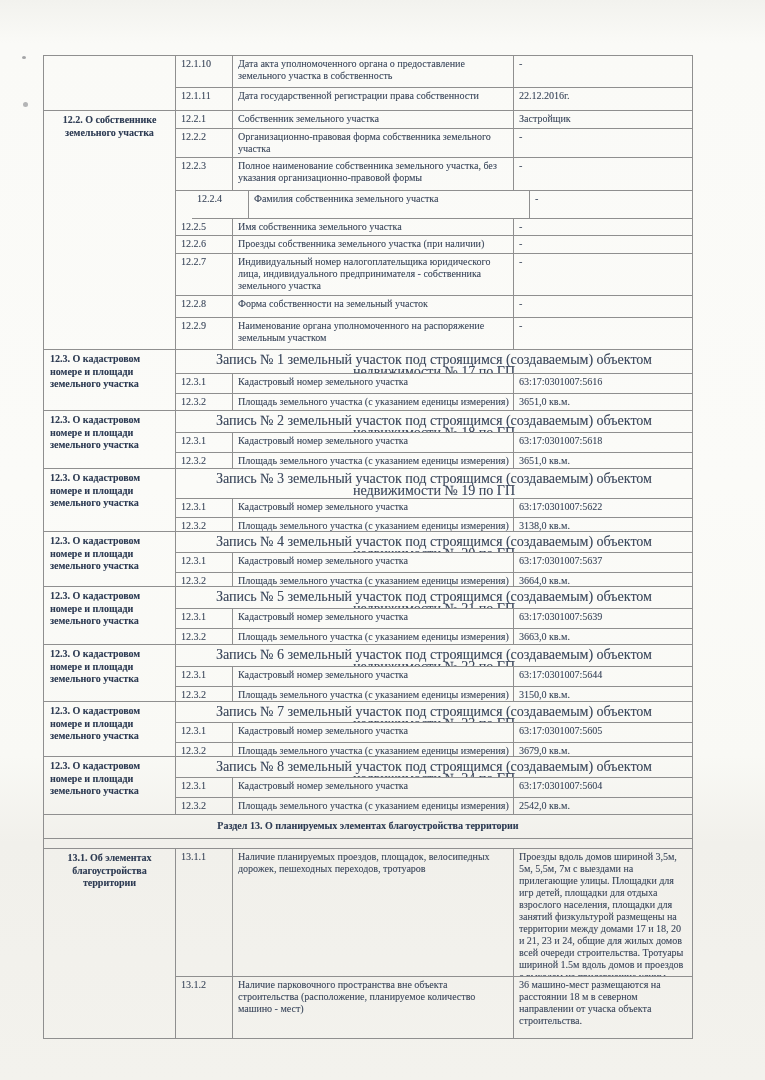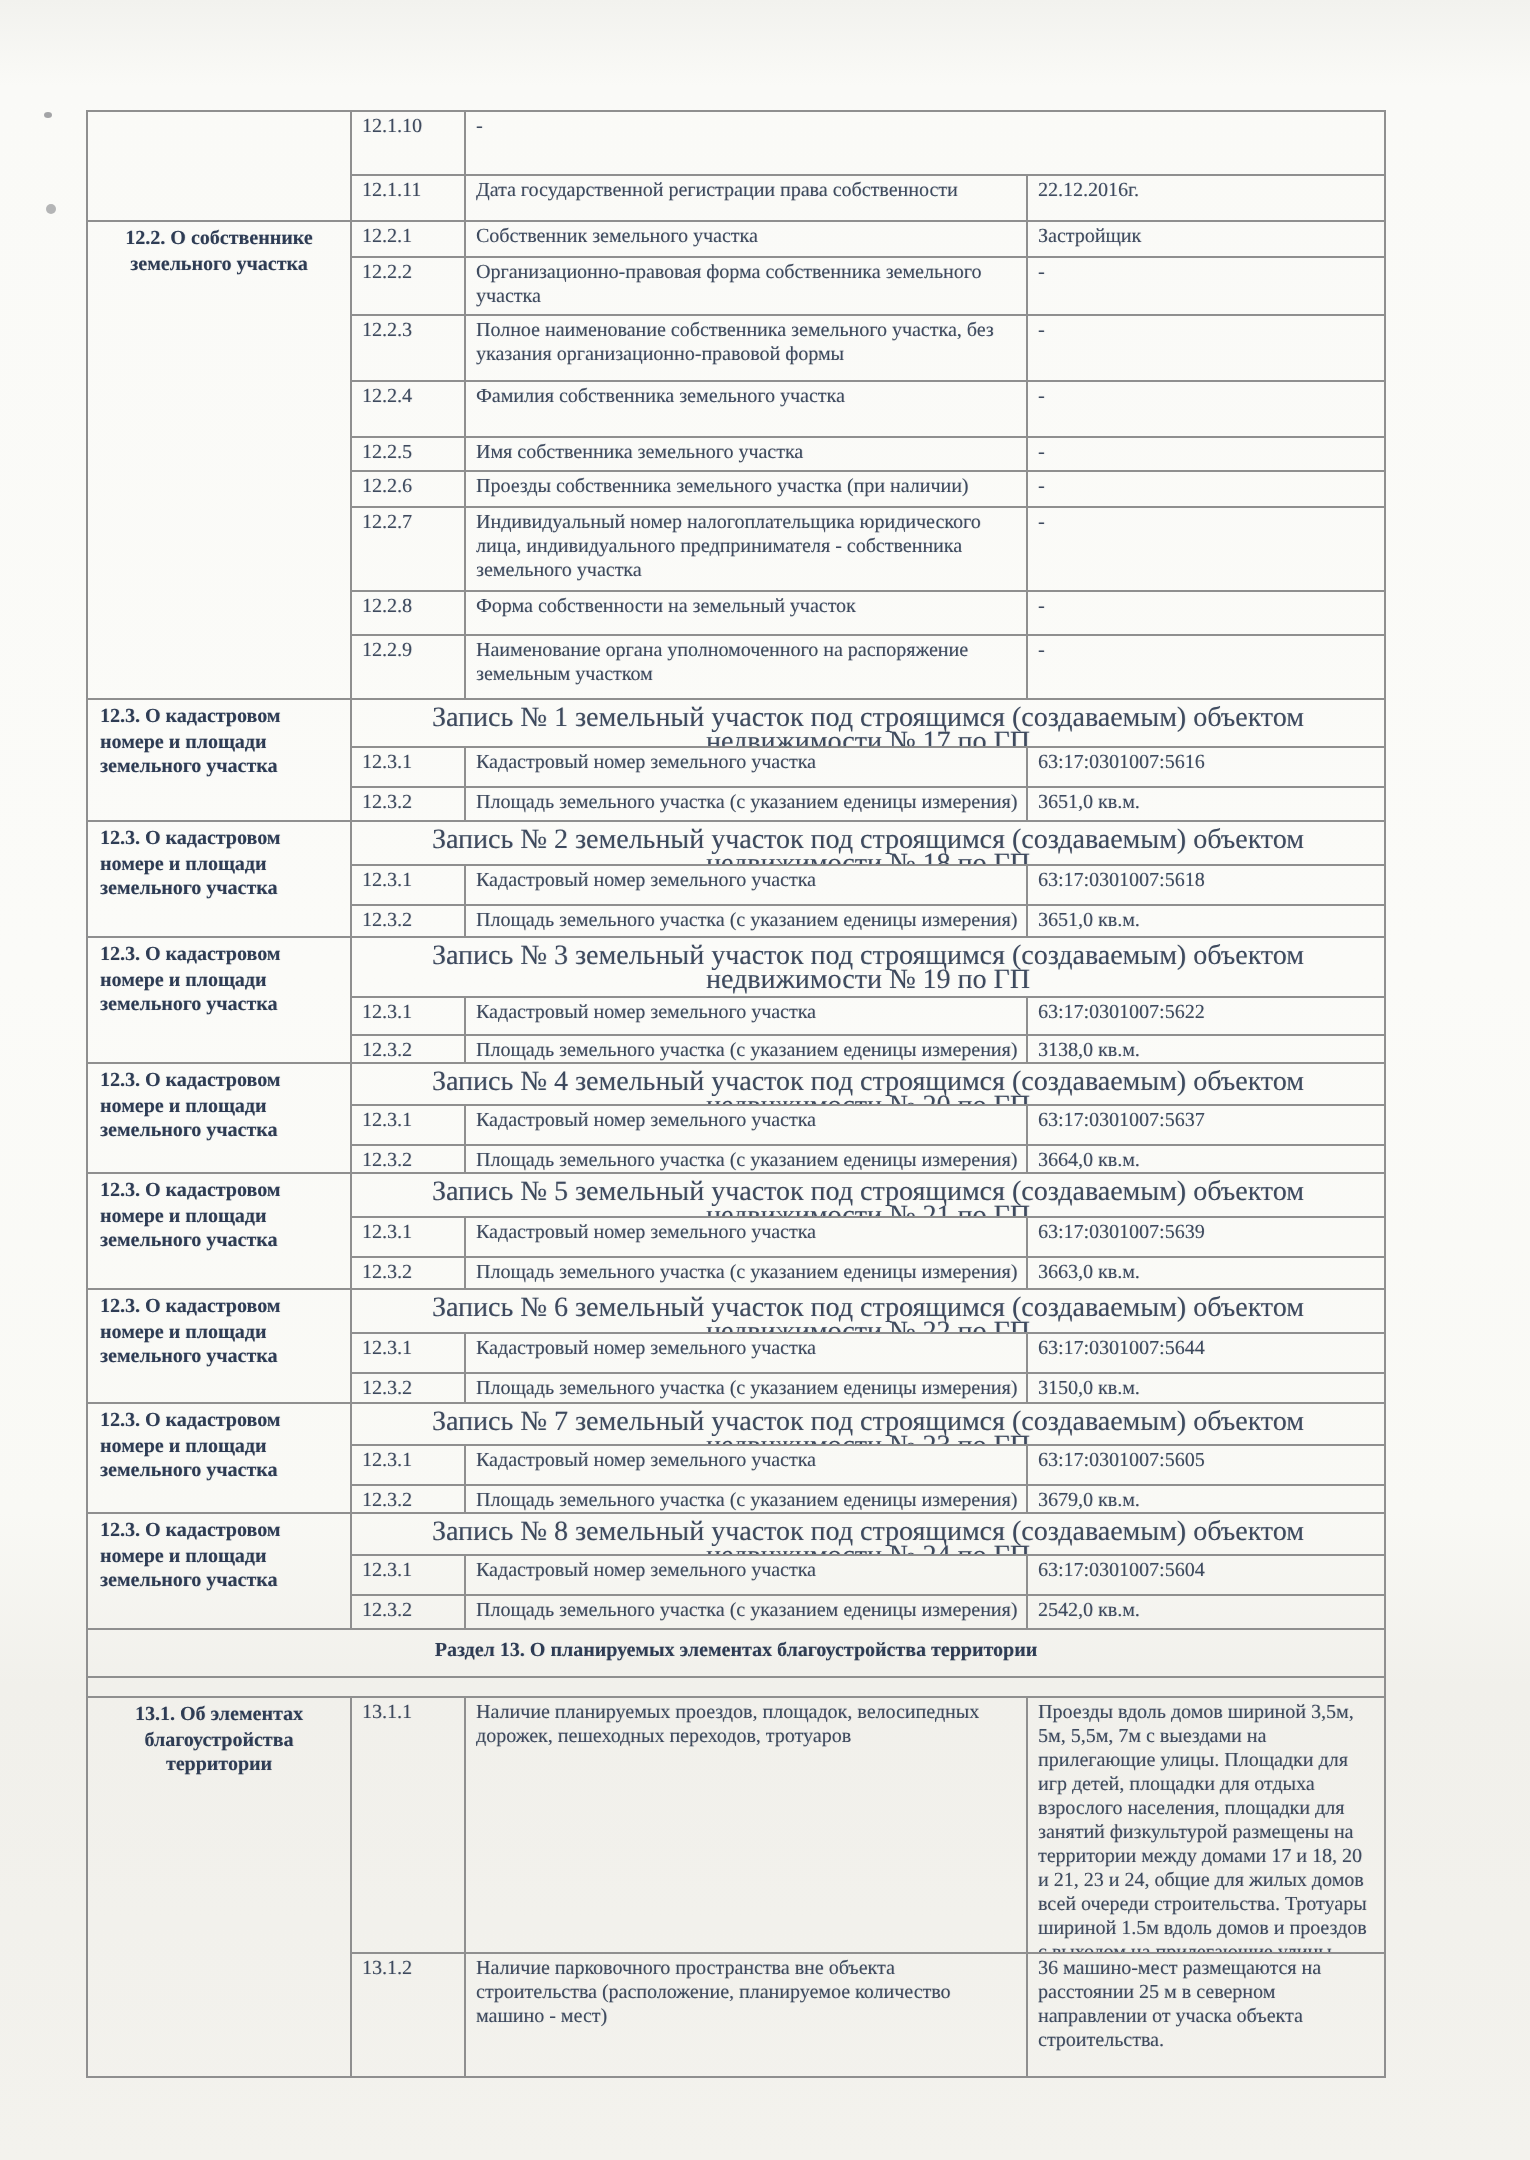--- a/index.html
+++ b/index.html
@@ -83,20 +83,21 @@
 
 <div class="page">
   <div class="speck speck1"></div>
   <div class="speck speck2"></div>
   <div class="doc-table">
       <div class="sec">
         <div class="c1 center"></div>
         <div class="rest">
           <div class="row" style="height: 32px;">
             <div class="cell c2">12.1.10</div>
+            <div class="cell c3">Дата акта уполномоченного органа о предоставление земельного участка в собственность</div>
             <div class="cell c4">-</div>
           </div>
           <div class="row" style="height: 23px;">
             <div class="cell c2">12.1.11</div>
             <div class="cell c3">Дата государственной регистрации права собственности</div>
             <div class="cell c4">22.12.2016г.</div>
           </div>
         </div>
       </div>
       <div class="sec">
@@ -110,21 +111,21 @@
           <div class="row" style="height: 29px;">
             <div class="cell c2">12.2.2</div>
             <div class="cell c3">Организационно-правовая форма собственника земельного участка</div>
             <div class="cell c4">-</div>
           </div>
           <div class="row" style="height: 33px; justify-content: space-between;">
             <div class="cell c2">12.2.3</div>
             <div class="cell c3">Полное наименование собственника земельного участка, без указания организационно-правовой формы</div>
             <div class="cell c4">-</div>
           </div>
-          <div class="row" style="height: 28px;">
+          <div class="row" style="height: 28px; margin-left: 16px;">
             <div class="cell c2">12.2.4</div>
             <div class="cell c3">Фамилия собственника земельного участка</div>
             <div class="cell c4">-</div>
           </div>
           <div class="row" style="height: 17px;">
             <div class="cell c2">12.2.5</div>
             <div class="cell c3">Имя собственника земельного участка</div>
             <div class="cell c4">-</div>
           </div>
           <div class="row" style="height: 18px;">
@@ -283,18 +284,18 @@
         <div class="c1 center">13.1. Об элементах благоустройства территории</div>
         <div class="rest">
           <div class="row" style="height: 128px;">
             <div class="cell c2">13.1.1</div>
             <div class="cell c3">Наличие планируемых проездов, площадок, велосипедных дорожек, пешеходных переходов, тротуаров</div>
             <div class="cell c4">Проезды вдоль домов шириной 3,5м, 5м, 5,5м, 7м с выездами на прилегающие улицы. Площадки для игр детей, площадки для отдыха взрослого населения, площадки для занятий физкультурой размещены на территории между домами 17 и 18, 20 и 21, 23 и 24, общие для жилых домов всей очереди строительства. Тротуары шириной 1.5м вдоль домов и проездов с выходом на прилегающие улицы.</div>
           </div>
           <div class="row" style="height: 62px;">
             <div class="cell c2">13.1.2</div>
             <div class="cell c3">Наличие парковочного пространства вне объекта строительства (расположение, планируемое количество машино - мест)</div>
-            <div class="cell c4">36 машино-мест размещаются на расстоянии 25 м в северном направлении от учаска объекта строительства.</div>
+            <div class="cell c4">36 машино-мест размещаются на расстоянии 18 м в северном направлении от учаска объекта строительства.</div>
           </div>
         </div>
       </div>
     </div>
 </div>
 
 </body></html>

